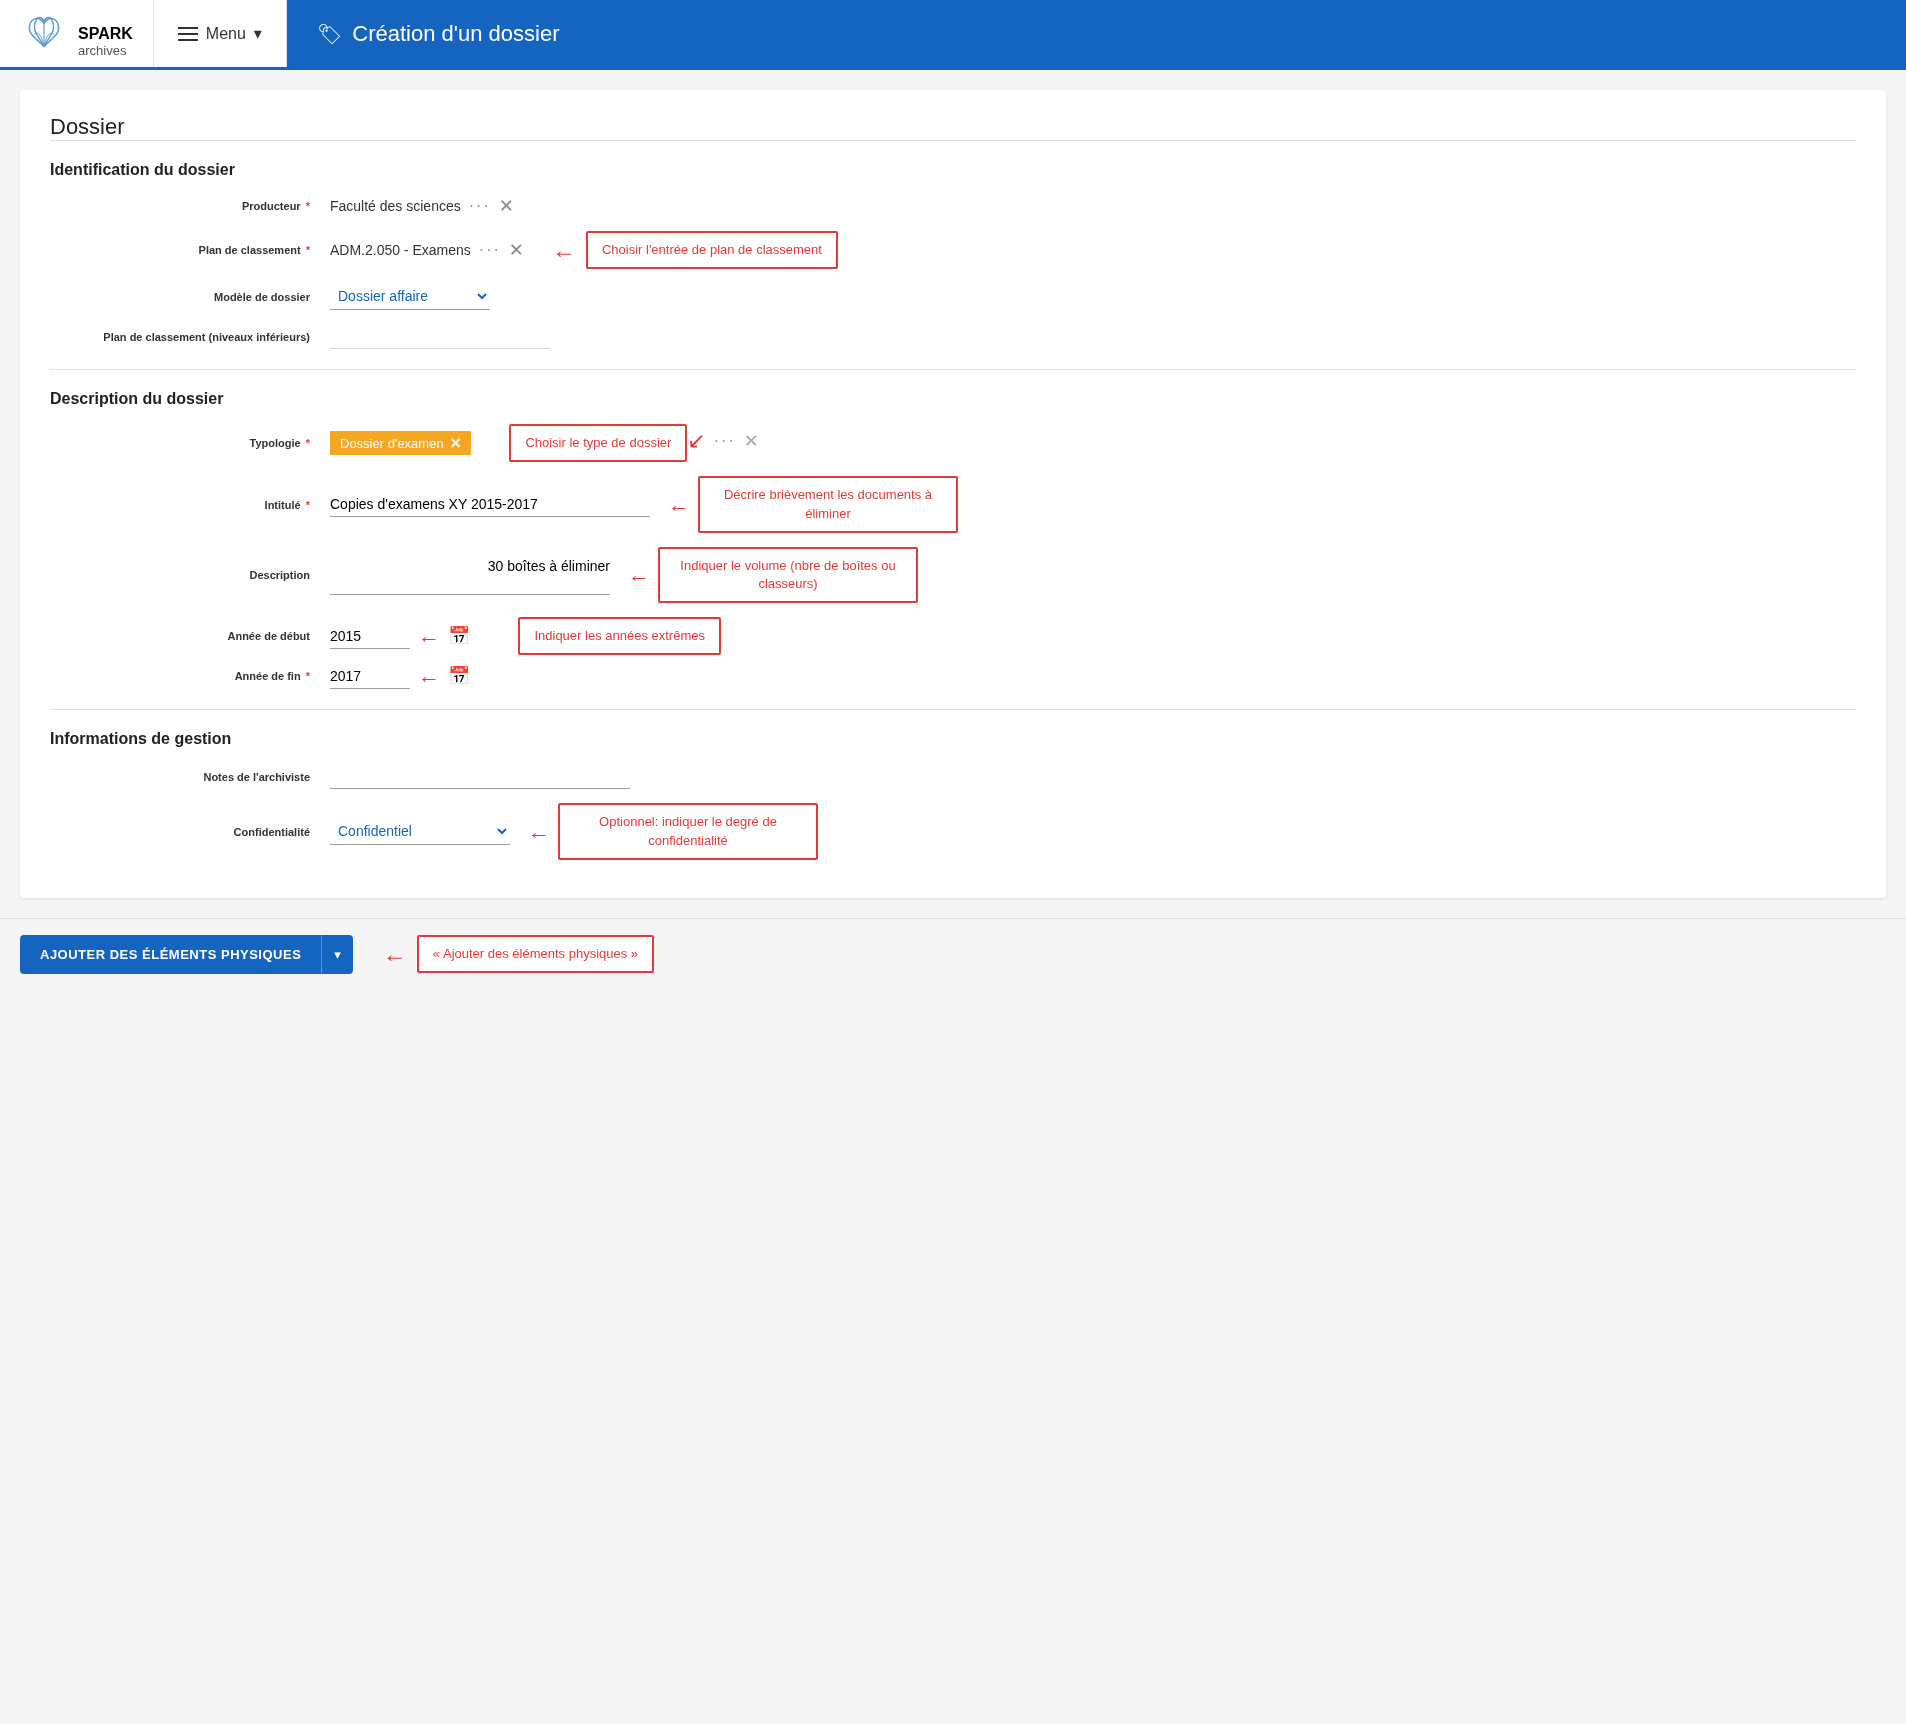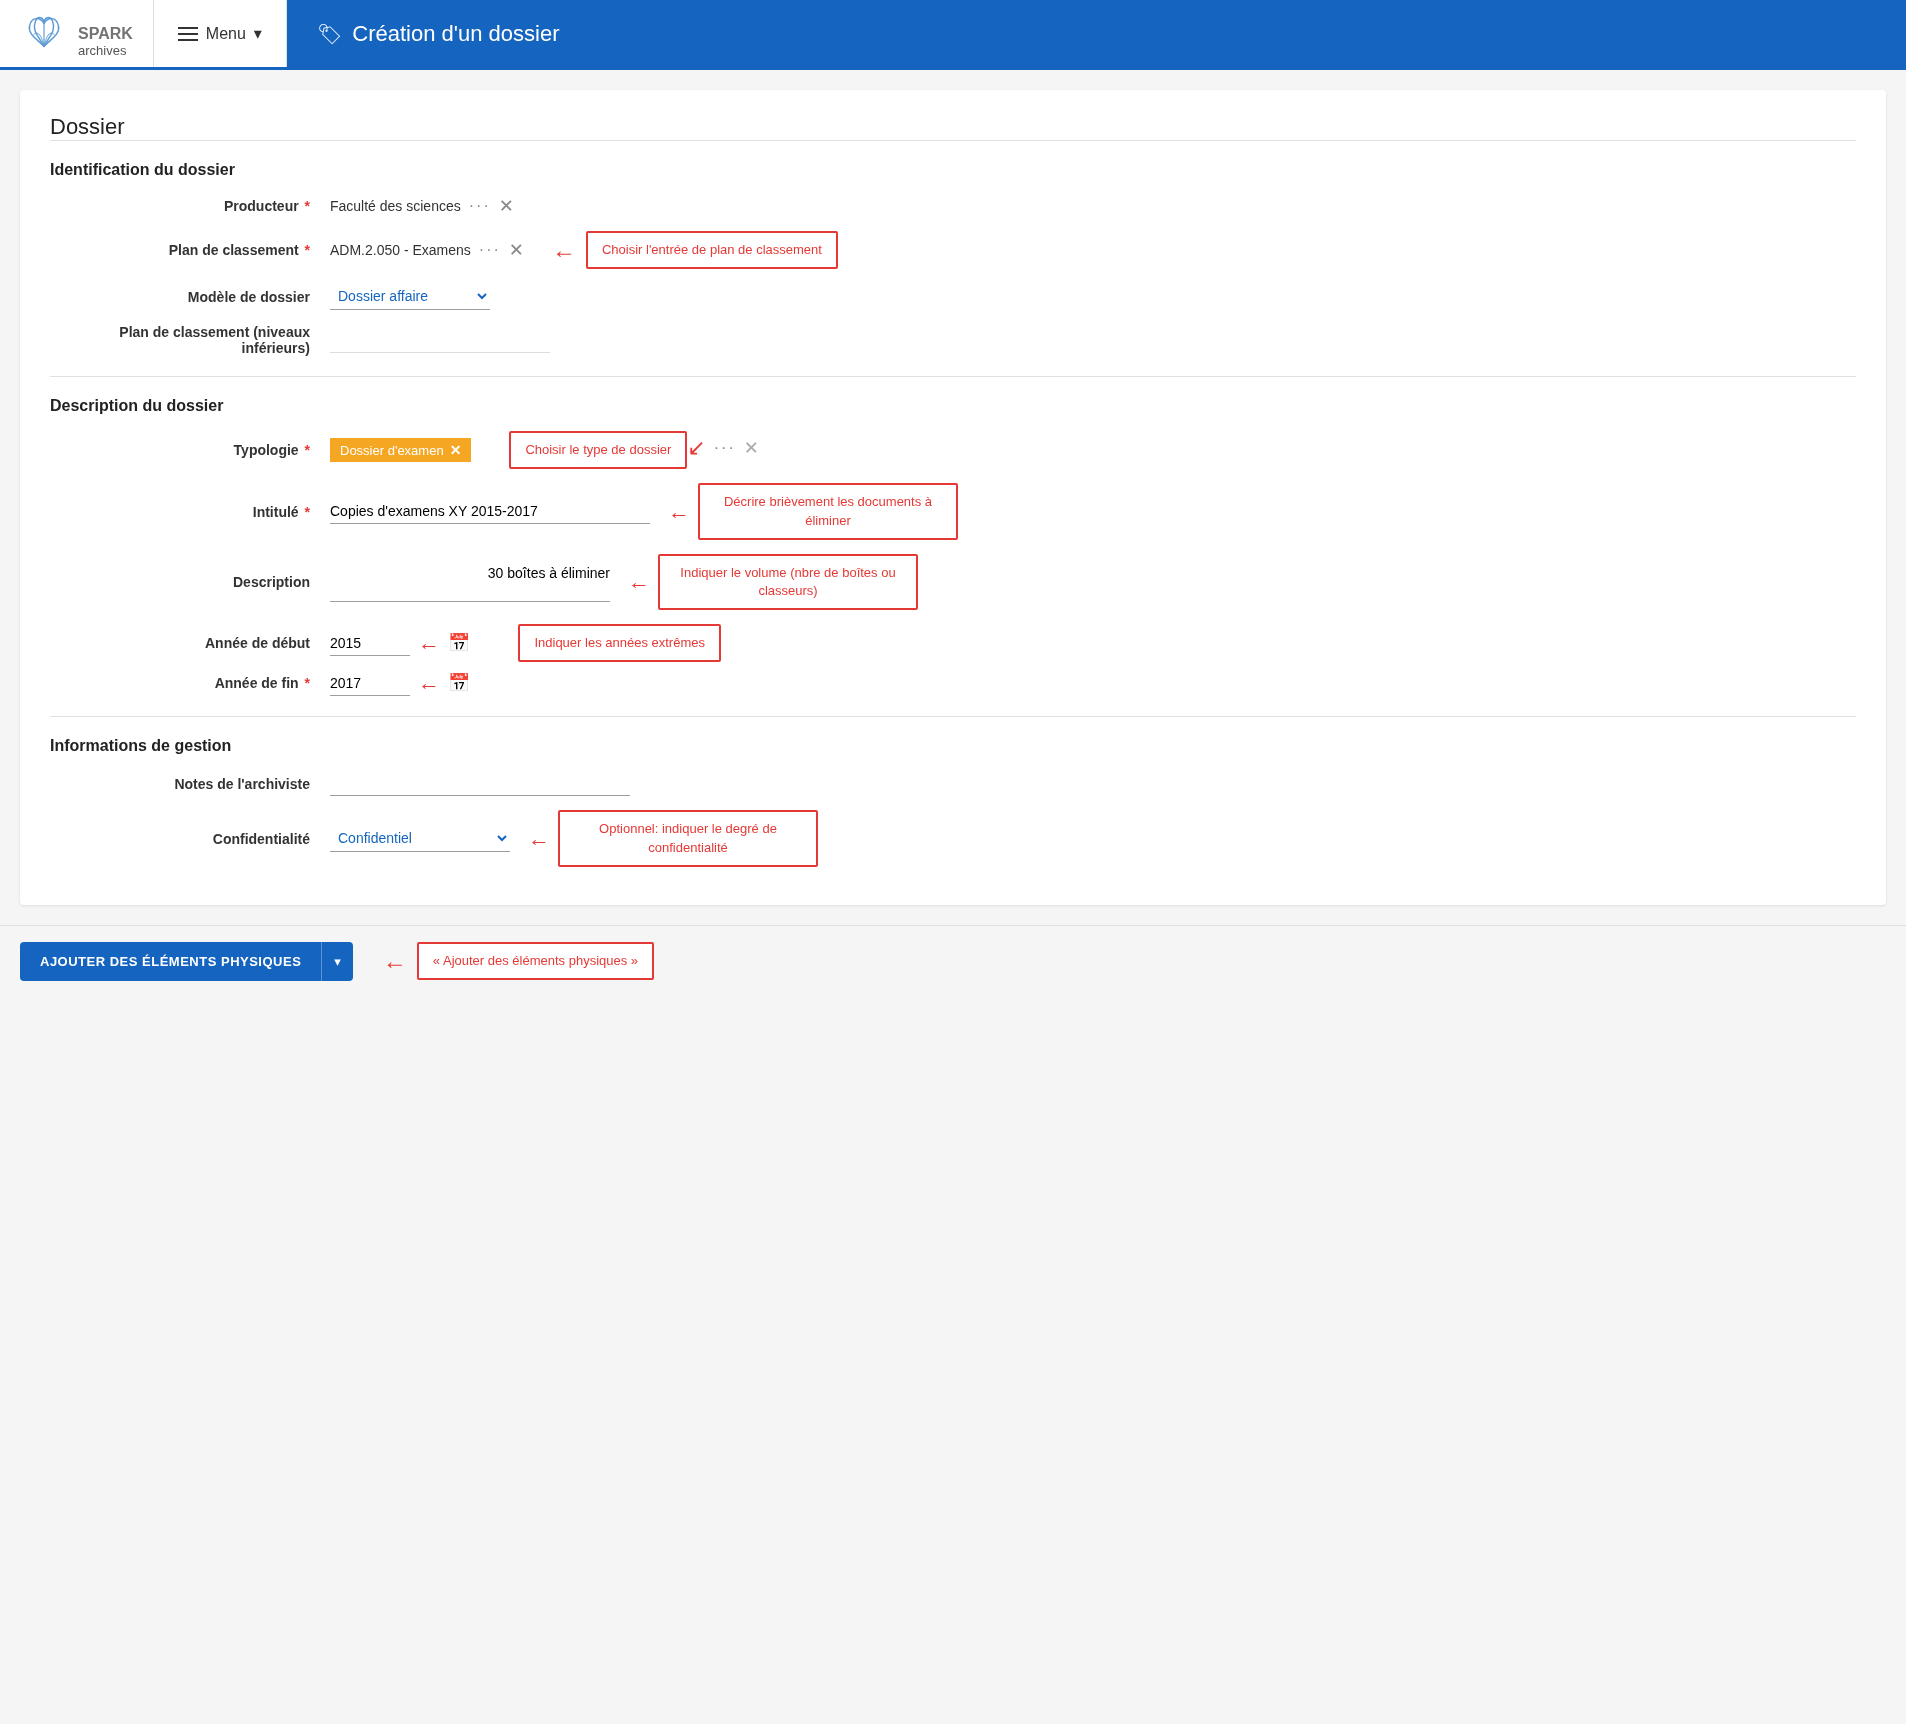--- a/index.html
+++ b/index.html
@@ -25,21 +25,21 @@
       height: 48px;
     }
     .logo-text {
       display: flex;
       flex-direction: column;
       line-height: 1.2;
     }
     .logo-spark {
       font-weight: bold;
       font-size: 16px;
-      color: #737373;
+      color: #000000;
       margin-top: 16px;
     }
     .logo-archives {
       font-size: 13px;
       color: #555;
     }
     .header-menu {
       display: flex;
       align-items: center;
       padding: 0 24px;
@@ -115,21 +115,21 @@
       margin-bottom: 14px;
       position: relative;
     }
     .form-label {
       width: 280px;
       min-width: 280px;
       text-align: right;
       padding-right: 20px;
       font-weight: 600;
       color: #333;
-      font-size: 14px;
+      font-size: 11px;
     }
     .required-star {
       color: #e53935;
       margin-left: 2px;
     }
     .form-control-area {
       display: flex;
       align-items: center;
       gap: 8px;
       flex: 1;

